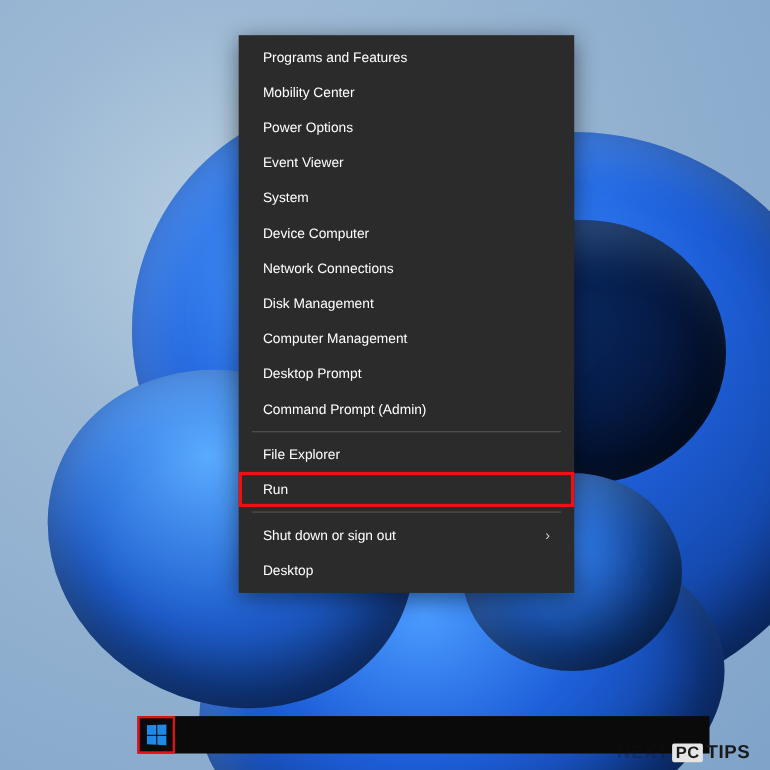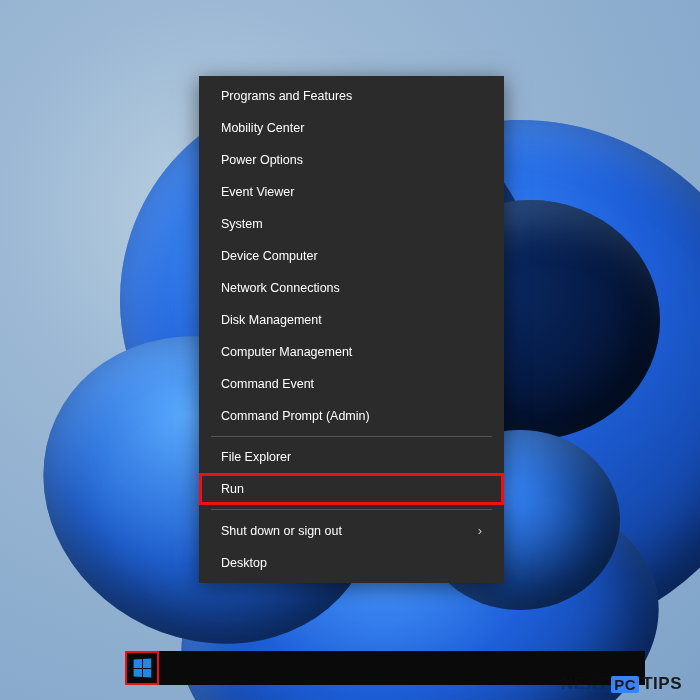--- a/index.html
+++ b/index.html
@@ -58,29 +58,28 @@
       display: grid;
       grid-template-columns: 1fr 1fr;
       grid-template-rows: 1fr 1fr;
       gap: 1px;
       transform: perspective(40px) rotateY(-12deg);
     }
     .win-logo span { background: #2089e6; }
 
     .context-menu {
       position: absolute;
-      left: 199px;
+      left: 217px;
       top: 32px;
       width: 305px;
       background: #2b2b2b;
       color: #fff;
       font-size: 12.5px;
       padding: 4px 0;
       box-shadow: 0 4px 20px rgba(0,0,0,0.5);
-      margin-top: 44px;
     }
     .menu-item {
       padding: 9px 22px;
       cursor: default;
       position: relative;
       display: flex;
       align-items: center;
       justify-content: space-between;
     }
     .menu-item.highlighted {
@@ -107,21 +106,21 @@
       font-family: Arial, sans-serif;
       font-weight: 900;
       font-size: 17px;
       color: #1a1a1a;
       letter-spacing: 0.5px;
       display: flex;
       align-items: center;
       gap: 3px;
     }
     .watermark .pc-box {
-      background: #3b82f6;
+      background: #e5e5e5;
       color: #1a1a1a;
       padding: 1px 3px;
       border-radius: 2px;
       font-size: 15px;
       line-height: 1;
     }
     .watermark .faded { color: rgba(20,20,20,0.25); margin-left: 36px; }
   </style>
 </head>
 <body>
@@ -168,21 +167,21 @@
     <div class="menu-item">
       <span class="item-label">Network Connections</span>
     </div>
     <div class="menu-item">
       <span class="item-label">Disk Management</span>
     </div>
     <div class="menu-item">
       <span class="item-label">Computer Management</span>
     </div>
     <div class="menu-item">
-      <span class="item-label">Command Event</span>
+      <span class="item-label">Desktop Prompt</span>
     </div>
     <div class="menu-item">
       <span class="item-label">Command Prompt (Admin)</span>
     </div>
     <div class="menu-separator"></div>
     <div class="menu-item">
       <span class="item-label">File Explorer</span>
     </div>
     <div class="menu-item highlighted">
       <span class="item-label">Run</span>

